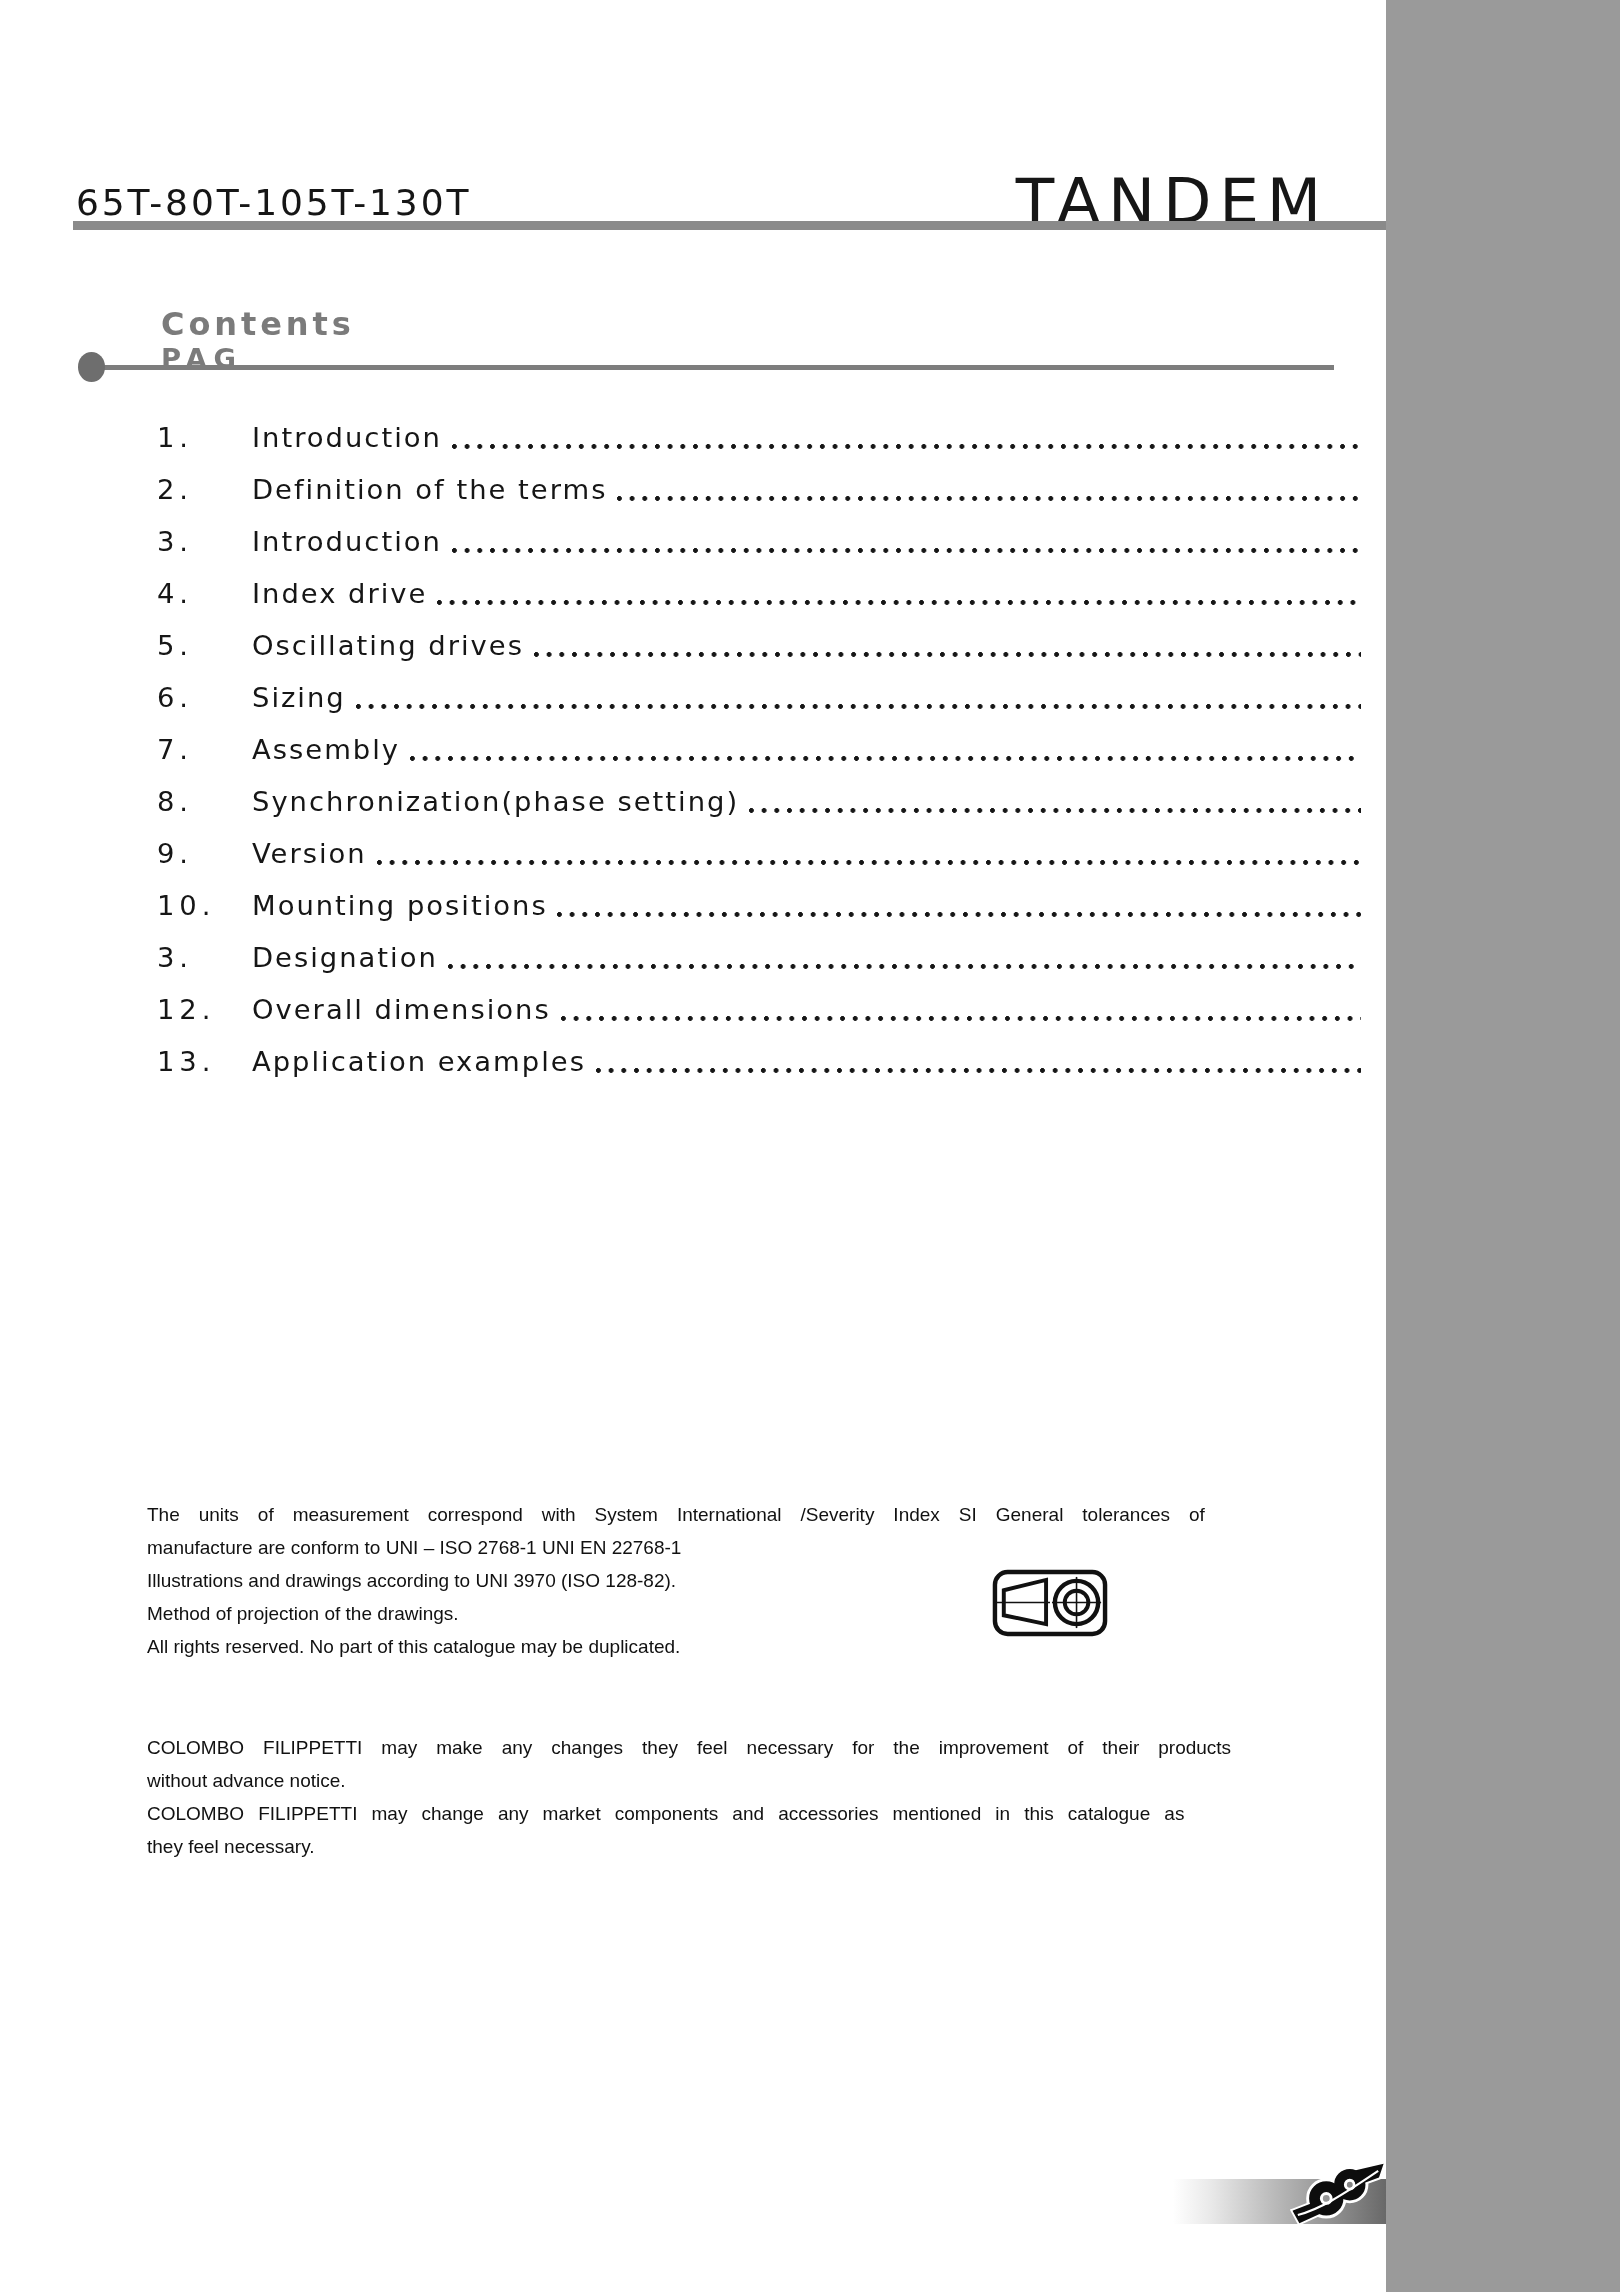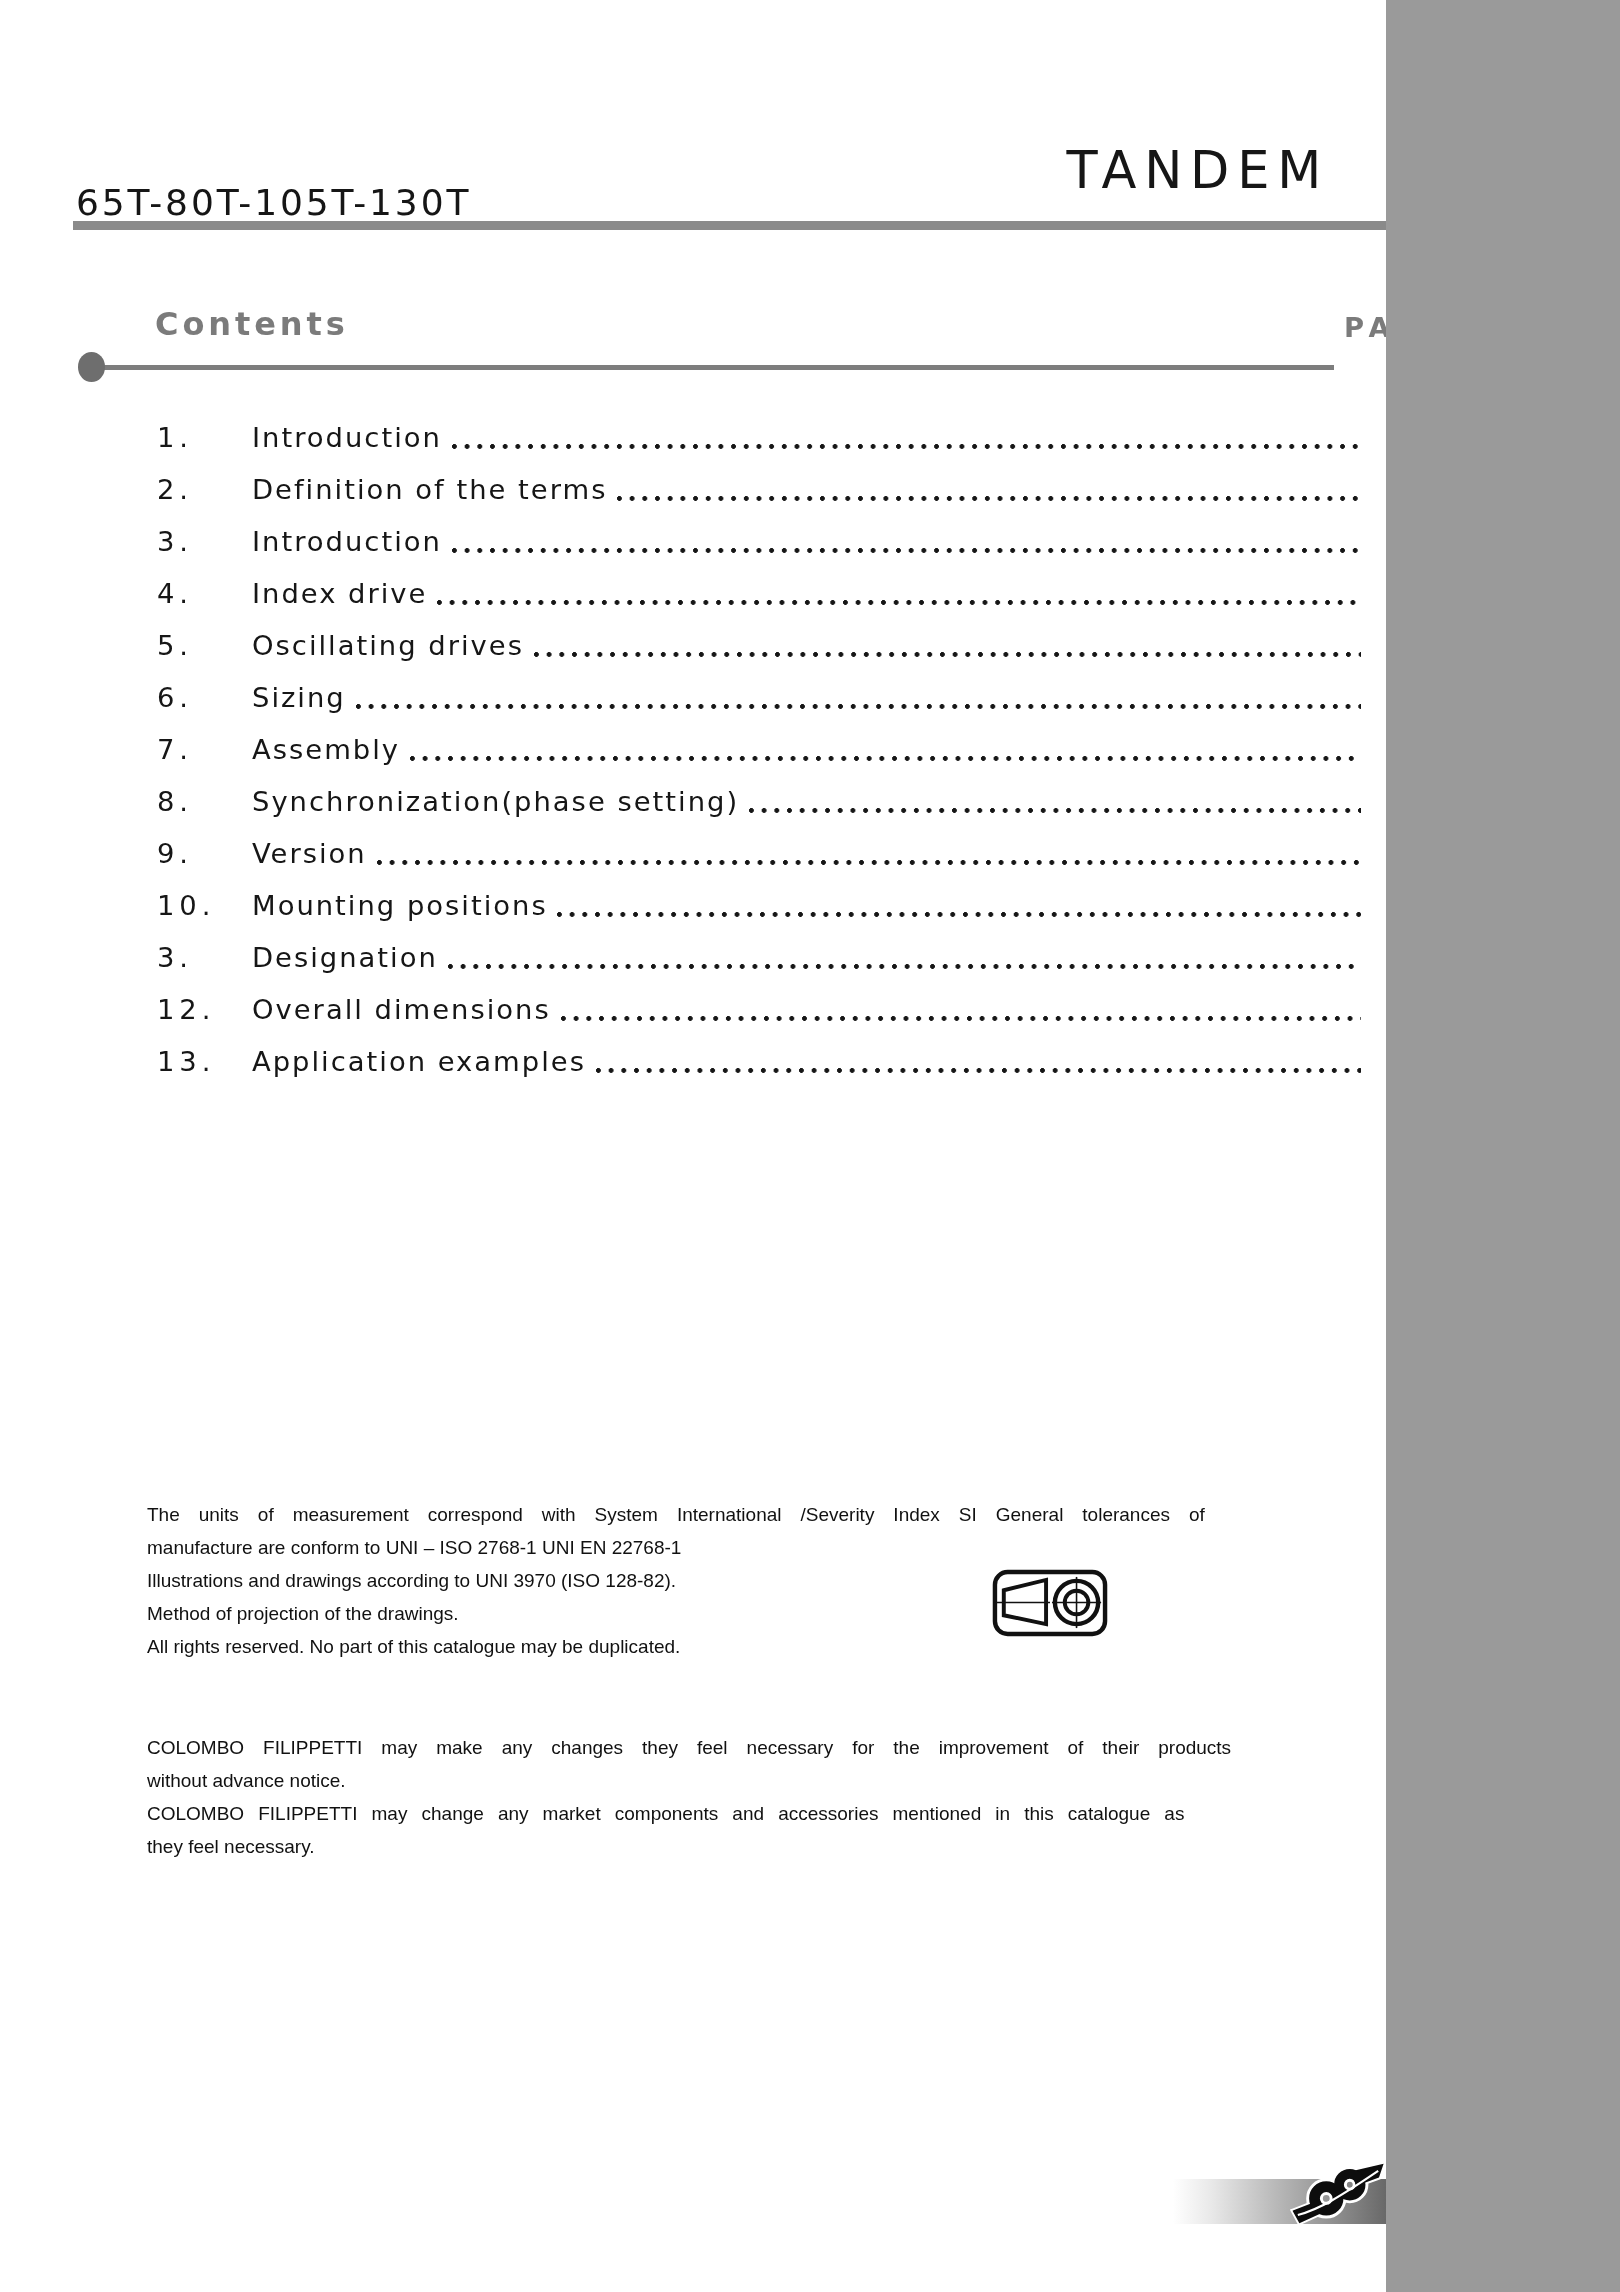--- a/index.html
+++ b/index.html
@@ -11,32 +11,32 @@
     font-family:"DejaVu Sans", sans-serif;
     color:#141414;
   }
   
   .model-codes{
     position:absolute;left:76px;top:182px;
     font-size:36px;letter-spacing:2.9px;color:#161616;
     white-space:nowrap;
   }
   .brand{
-    position:absolute;right:57px;top:141px;
-    font-size:51px;letter-spacing:7.8px;color:#161616;
+    position:absolute;right:57px;top:165px;
+    font-size:63px;letter-spacing:7.8px;color:#161616;
     white-space:nowrap;
   }
   .header-rule{
     position:absolute;left:73px;top:221px;width:1498px;height:8.8px;
     background:#8a8a8a;
   }
   
   .contents-head{
-    position:absolute;left:155px;top:305px;width:1271px;
-    display:flex;justify-content:space-between;align-items:flex-end;
+    position:absolute;left:161px;top:305px;width:1271px;
+    display:flex;justify-content:space-between;align-items:flex-start;flex-direction:column;
   }
   .contents-title{
     font-size:32px;font-weight:bold;letter-spacing:3.9px;color:#7b7b7b;
   }
   .pag-label{
     font-size:27.4px;font-weight:bold;letter-spacing:6.9px;color:#7b7b7b;
   }
   .contents-rule{position:absolute;left:78px;top:351px;width:1256px;height:33px;}
   .contents-rule .line{
     position:absolute;left:13.7px;top:13.7px;right:0;height:4.9px;background:#7d7d7d;

